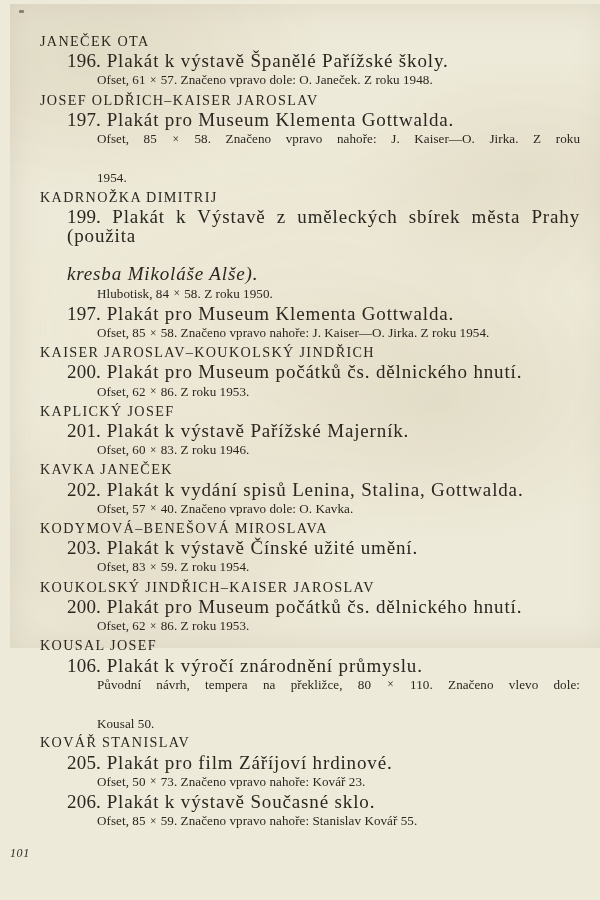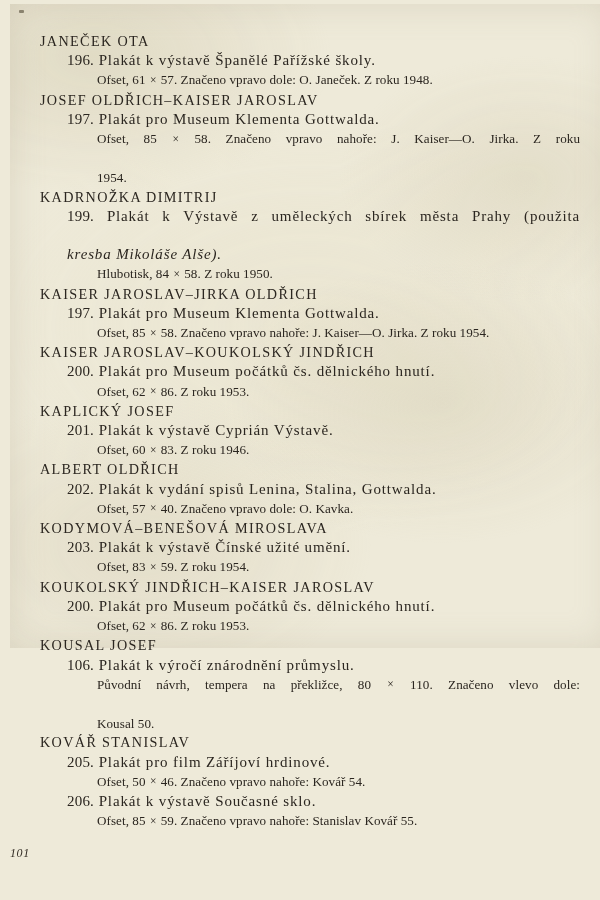--- a/index.html
+++ b/index.html
@@ -76,21 +76,21 @@
     white-space: nowrap;
     margin: 0;
     padding: 0;
     color: #2b2620;
   }
 
   
   .work {
     margin: 0;
     padding: 0 0 0 27px;
-    font-size: 15px;
+    font-size: 19px;
     line-height: 19.2px;
     letter-spacing: 0.85px;
     text-align: justify;
     text-justify: inter-word;
   }
   .work .num {
     letter-spacing: 0.2px;
   }
   .work.wrap2 {
     padding-left: 27px;
@@ -165,36 +165,35 @@
         <div class="detail justified last-justified"><span>Ofset, 85 </span><span class="times">×</span><span> 58. Značeno vpravo nahoře: J. Kaiser—O. Jirka. Z roku</span></div>
         <div class="detail"><span>1954.</span><span></span></div>
       </div>
       <div class="entry-group">
         <div class="artist">KADRNOŽKA DIMITRIJ</div>
         <div class="work justified"><span class="num">199.</span> <span class="work-body">Plakát k Výstavě z uměleckých sbírek města Prahy (použita</span></div>
         <div class="work wrap2">kresba Mikoláše Alše).</div>
         <div class="detail"><span>Hlubotisk, 84 </span><span class="times">×</span><span> 58. Z roku 1950.</span></div>
       </div>
       <div class="entry-group">
-        <div class="artist">KAISER JAROSLAV–JIRKA OLDŘICH</div>
         <div class="work"><span class="num">197.</span> <span class="work-body">Plakát pro Museum Klementa Gottwalda.</span></div>
         <div class="detail"><span>Ofset, 85 </span><span class="times">×</span><span> 58. Značeno vpravo nahoře: J. Kaiser—O. Jirka. Z roku 1954.</span></div>
       </div>
       <div class="entry-group">
         <div class="artist">KAISER JAROSLAV–KOUKOLSKÝ JINDŘICH</div>
         <div class="work"><span class="num">200.</span> <span class="work-body">Plakát pro Museum počátků čs. dělnického hnutí.</span></div>
         <div class="detail"><span>Ofset, 62 </span><span class="times">×</span><span> 86. Z roku 1953.</span></div>
       </div>
       <div class="entry-group">
         <div class="artist">KAPLICKÝ JOSEF</div>
-        <div class="work"><span class="num">201.</span> <span class="work-body">Plakát k výstavě Cyprián Výstavě.</span></div>
+        <div class="work"><span class="num">201.</span> <span class="work-body">Plakát k výstavě Pařížské Majerník.</span></div>
         <div class="detail"><span>Ofset, 60 </span><span class="times">×</span><span> 83. Z roku 1946.</span></div>
       </div>
       <div class="entry-group">
-        <div class="artist">ALBERT OLDŘICH</div>
+        <div class="artist">KAVKA JANEČEK</div>
         <div class="work"><span class="num">202.</span> <span class="work-body">Plakát k vydání spisů Lenina, Stalina, Gottwalda.</span></div>
         <div class="detail"><span>Ofset, 57 </span><span class="times">×</span><span> 40. Značeno vpravo dole: O. Kavka.</span></div>
       </div>
       <div class="entry-group">
         <div class="artist">KODYMOVÁ–BENEŠOVÁ MIROSLAVA</div>
         <div class="work"><span class="num">203.</span> <span class="work-body">Plakát k výstavě Čínské užité umění.</span></div>
         <div class="detail"><span>Ofset, 83 </span><span class="times">×</span><span> 59. Z roku 1954.</span></div>
       </div>
       <div class="entry-group">
         <div class="artist">KOUKOLSKÝ JINDŘICH–KAISER JAROSLAV</div>
@@ -203,20 +202,20 @@
       </div>
       <div class="entry-group">
         <div class="artist">KOUSAL JOSEF</div>
         <div class="work"><span class="num">106.</span> <span class="work-body">Plakát k výročí  znárodnění průmyslu.</span></div>
         <div class="detail justified last-justified"><span>Původní návrh, tempera na překližce, 80 </span><span class="times">×</span><span> 110. Značeno vlevo dole:</span></div>
         <div class="detail"><span>Kousal 50.</span><span></span></div>
       </div>
       <div class="entry-group">
         <div class="artist">KOVÁŘ STANISLAV</div>
         <div class="work"><span class="num">205.</span> <span class="work-body">Plakát pro film Záříjoví hrdinové.</span></div>
-        <div class="detail"><span>Ofset, 50 </span><span class="times">×</span><span> 46. Značeno vpravo nahoře: Kovář 54.</span></div>
+        <div class="detail"><span>Ofset, 50 </span><span class="times">×</span><span> 73. Značeno vpravo nahoře: Kovář 23.</span></div>
         <div class="work"><span class="num">206.</span> <span class="work-body">Plakát k výstavě Současné sklo.</span></div>
         <div class="detail"><span>Ofset, 85 </span><span class="times">×</span><span> 59. Značeno vpravo nahoře: Stanislav Kovář 55.</span></div>
       </div>
     </div>
 
   <div class="folio">101</div>
 </div>
 
 </body></html>

